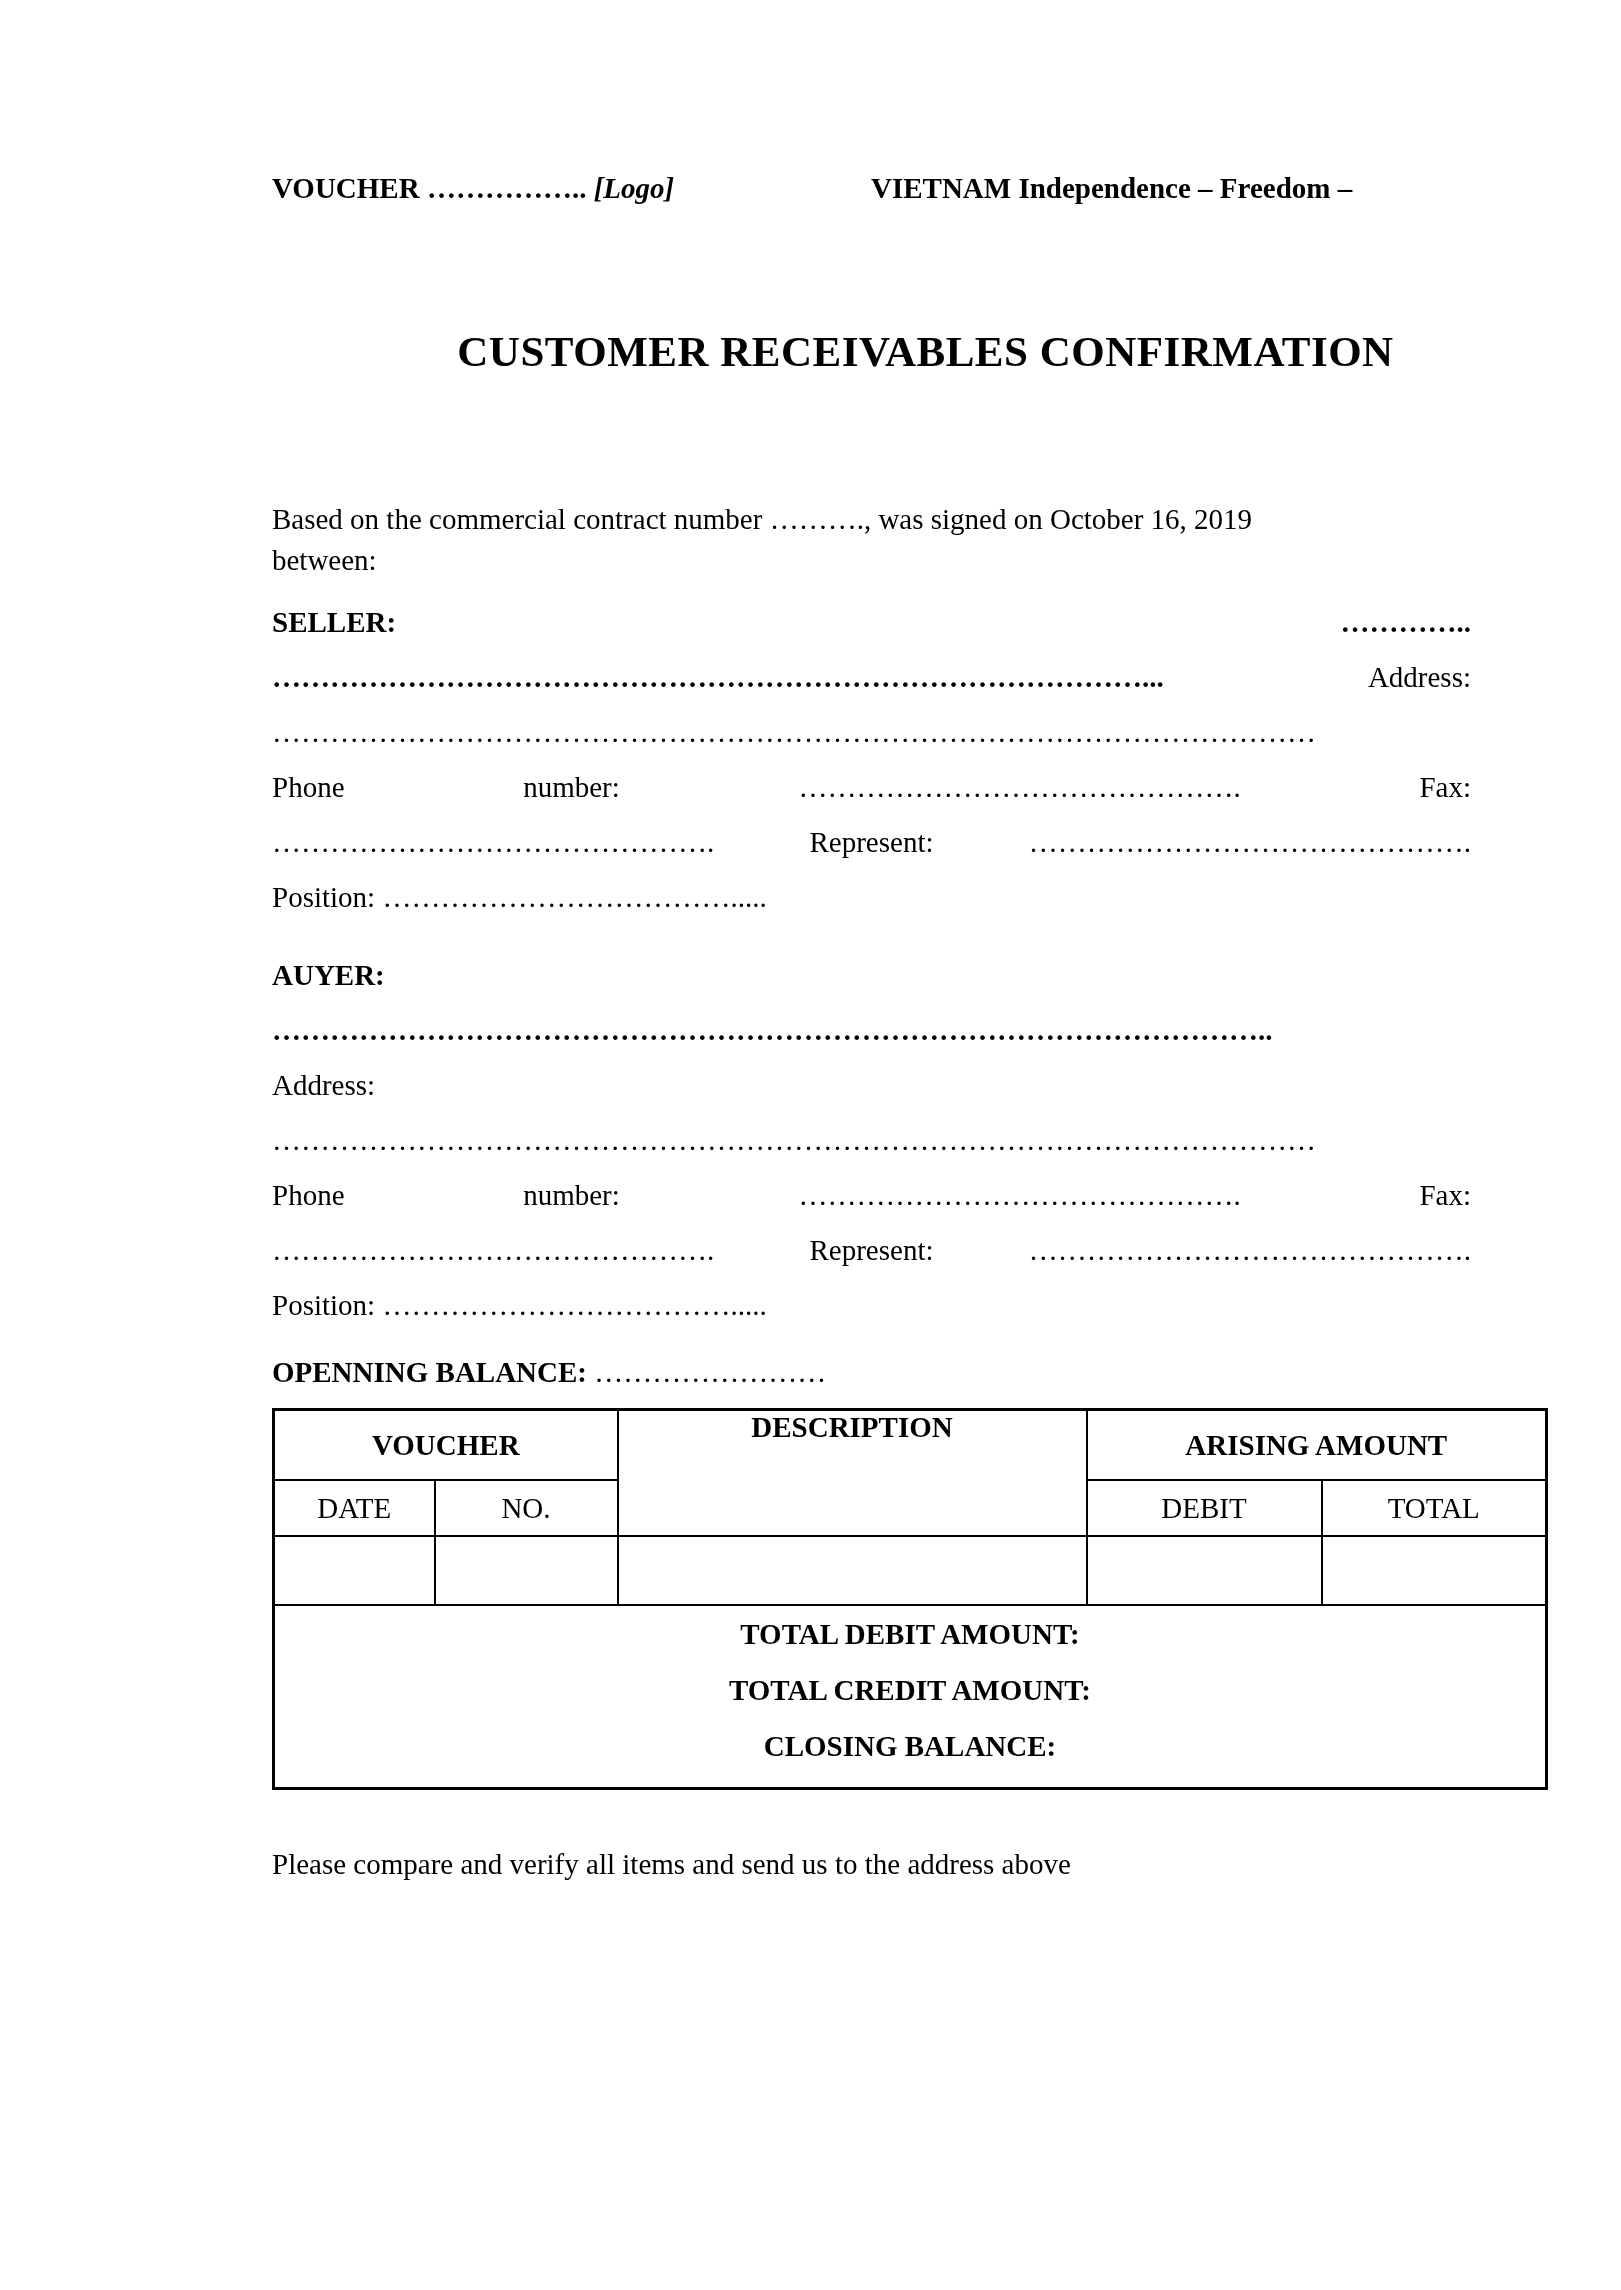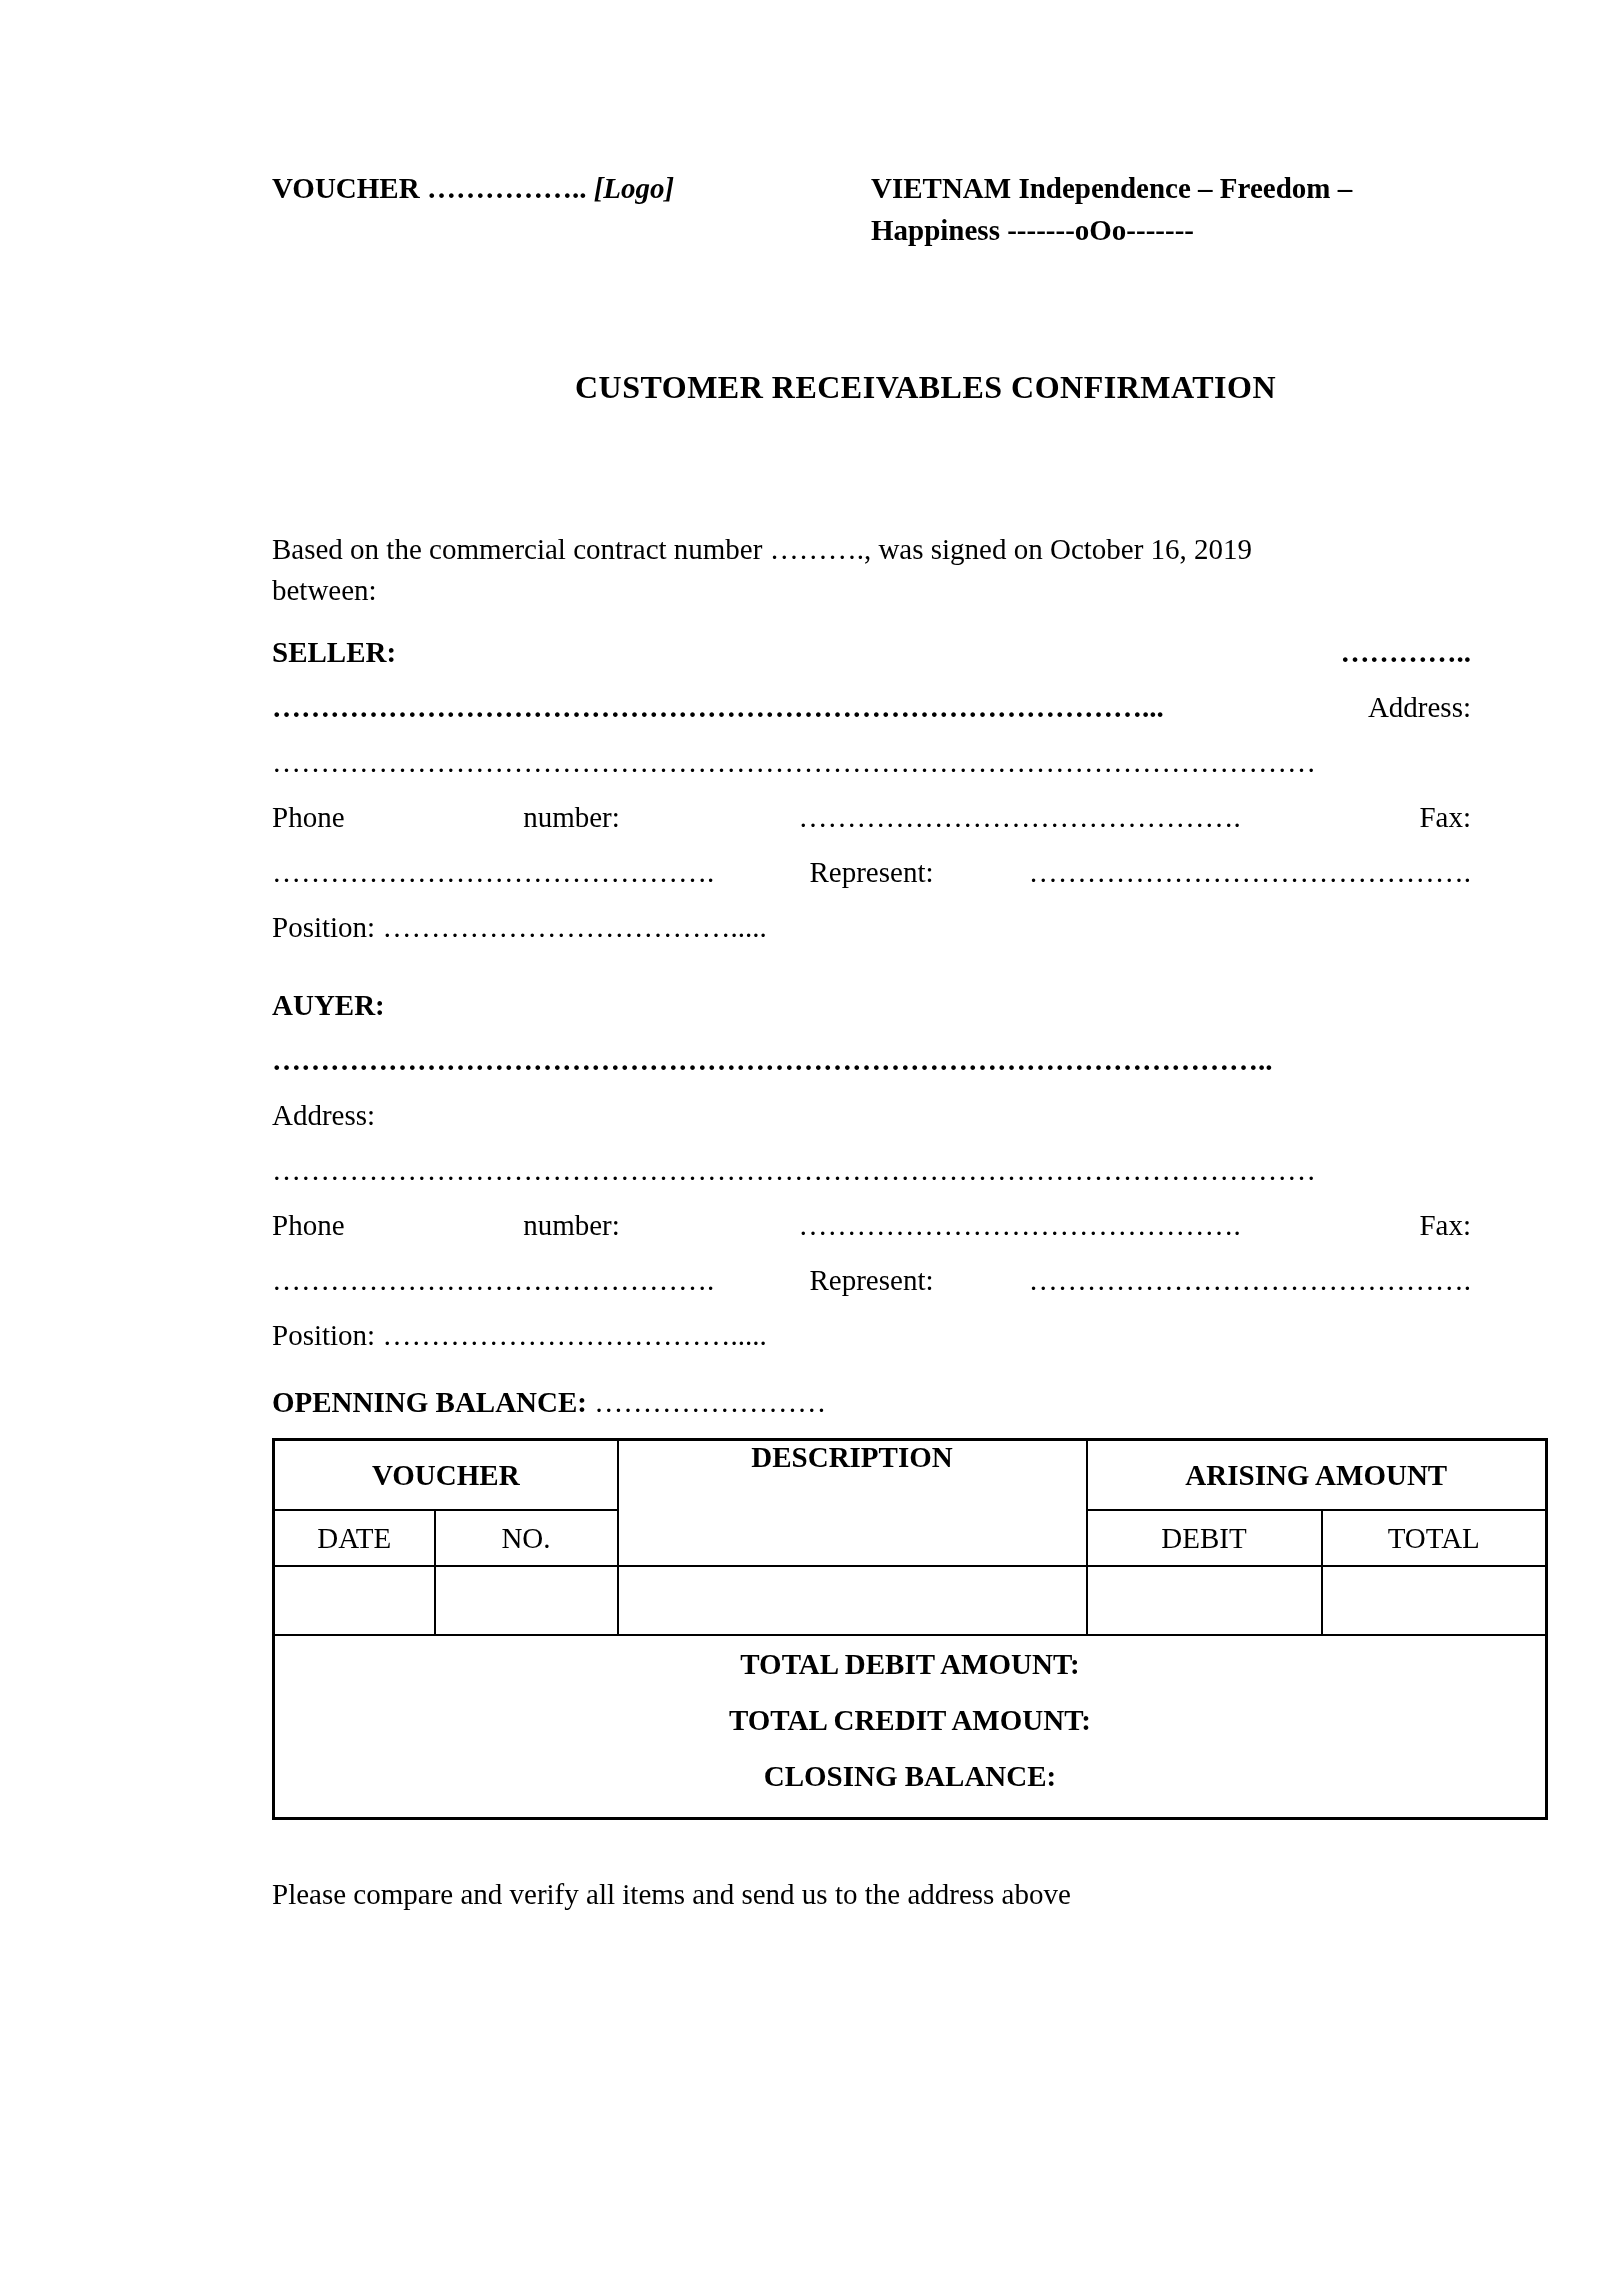--- a/index.html
+++ b/index.html
@@ -15,21 +15,21 @@
   .b { font-weight: bold; }
   .i { font-style: italic; }
 
   .doc-header { display: flex; }
   .header-left  { width: 599px; flex-shrink: 0; line-height: 42px; }
   .header-right { width: 600px; line-height: 42px; }
 
   .title {
     width: 1199px; box-sizing: border-box; padding-left: 108px;
     margin-top: 118px;
-    text-align: center; font-weight: bold; font-size: 32px;
+    text-align: center; font-weight: bold; font-size: 43px;
     letter-spacing: 0.5px; white-space: nowrap;
   }
 
   .intro { margin-top: 123px; line-height: 41px; }
 
   .section .line, .opening {
     height: 55px; line-height: 55px;
     white-space: nowrap; overflow: hidden;
   }
   .fill { display: flex; justify-content: space-between; align-items: baseline; }
@@ -64,21 +64,20 @@
 <body>
 
 <div class="content">
 
   <div class="doc-header text-w">
     <div class="header-left b">
       <div><span>VOUCHER</span> <span>……………..</span> <span class="i">[Logo]</span></div>
     </div>
     <div class="header-right b">
       <div>VIETNAM Independence – Freedom –</div>
-      <div>Happiness -------oOo-------</div>
     </div>
   </div>
 
   <div class="title">CUSTOMER RECEIVABLES CONFIRMATION</div>
 
   <div class="intro text-w">
     <div>Based on the commercial contract number ………., was signed on October 16, 2019</div>
     <div>between:</div>
   </div>
 

